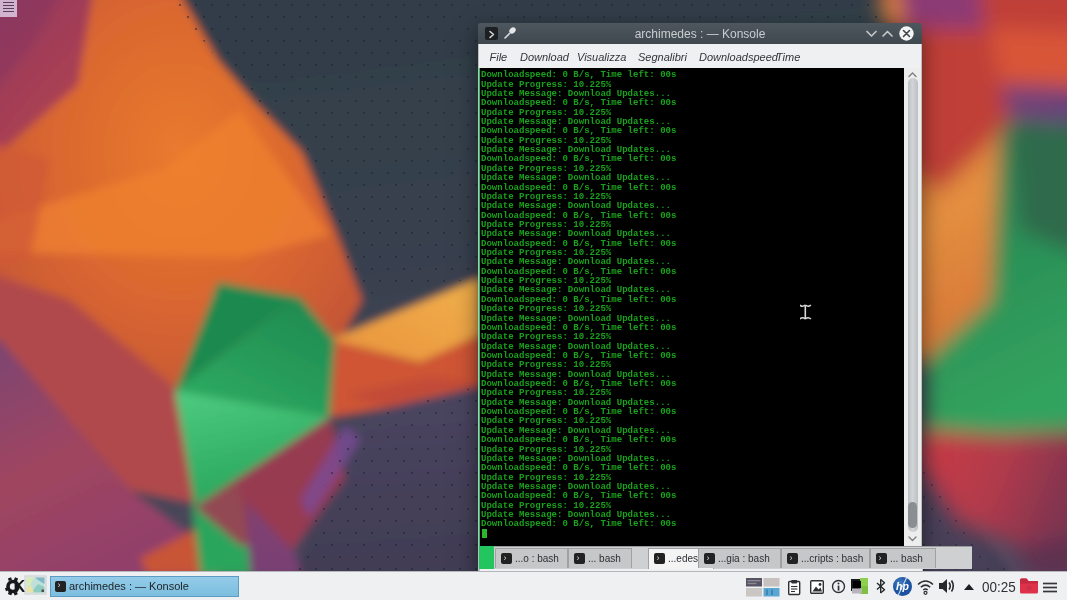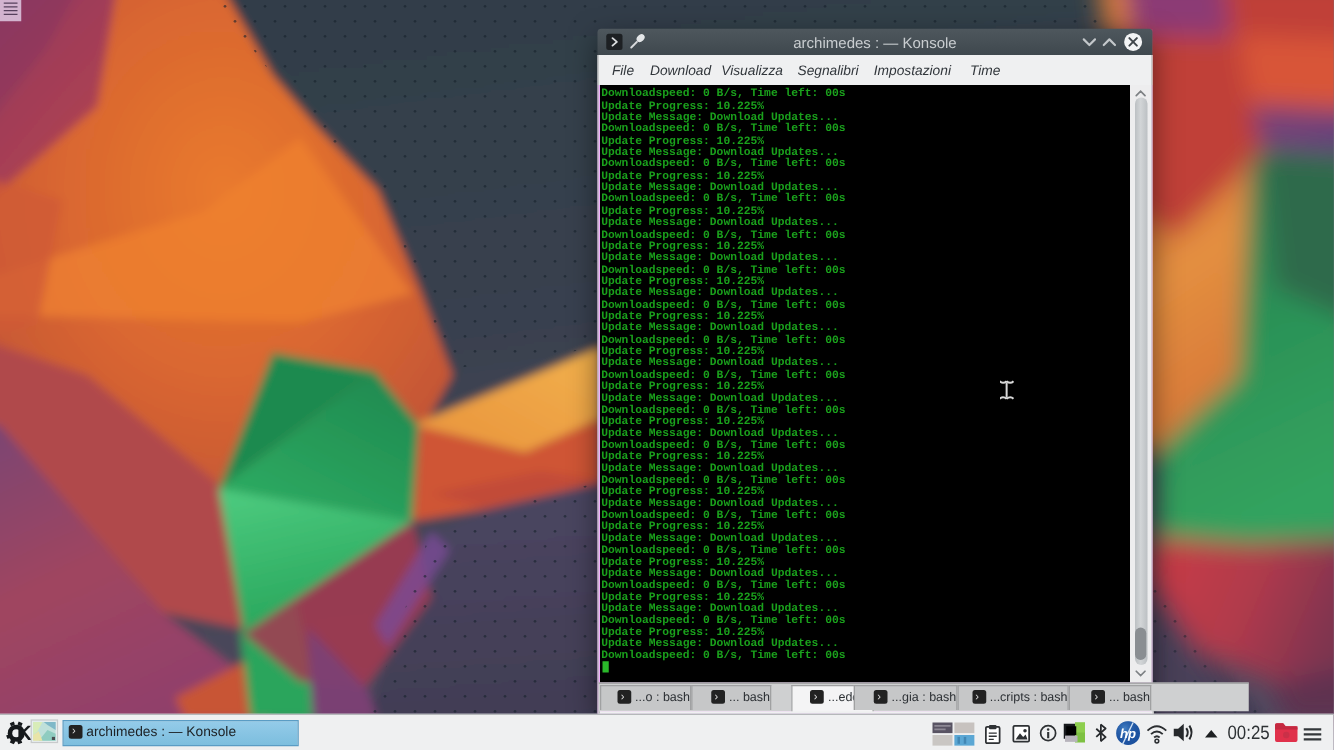--- a/index.html
+++ b/index.html
@@ -13,33 +13,33 @@
     border-radius:3px 3px 0 0;}
   #title{position:absolute;left:0;top:0;width:100%;height:21px;line-height:22px;
     text-align:center;color:#c9cdd0;font-size:12px;}
   #tbicon{position:absolute;left:7px;top:4px;width:13px;height:13px;background:#1d2023;
     border-radius:2px;}
   #menubar{position:absolute;left:0;top:21px;width:442px;height:24px;
     background:#eff0f1;border-left:1px solid #bdbebf;border-right:1px solid #bdbebf;
     color:#31363b;font-size:11px;font-style:italic;}
   .mi{position:absolute;top:6.5px;}
   #termwrap{position:absolute;left:0;top:45px;width:442px;height:503px;
-    border-left:1px solid #bdbebf;border-right:1px solid #bdbebf;background:#f0abfc;}
+    border-left:1px solid #bdbebf;border-right:1px solid #bdbebf;background:#22c55e;}
   #term{position:absolute;left:1px;top:0px;width:424px;height:478px;background:#000;overflow:hidden;}
   #termtext{position:absolute;left:1px;top:2.2px;
     font-family:"Liberation Mono",monospace;font-size:9.05px;line-height:9.365px;
     color:#1aa11c;white-space:pre;font-weight:bold;}
   #cursor{position:absolute;left:1.5px;top:461.3px;width:5.8px;height:8.4px;background:#2ab82a;}
   
   #sbar{position:absolute;left:425px;top:0;width:17px;height:478px;background:#ededee;}
   #sgroove{position:absolute;left:3.5px;top:10px;width:10px;height:454px;background:linear-gradient(90deg,#bcc0c3,#d2d5d7 45%,#bcc0c3);border-radius:5px;}
   #sthumb{position:absolute;left:4px;top:434px;width:9px;height:26px;background:#8a8e92;border-radius:4.5px;}
   
-  #tabbar{position:absolute;left:0;top:478px;width:520px;height:23px;background:#cfd0d1;
-    border-top:1px solid #9a9b9c;box-sizing:border-box;text-align:right;}
+  #tabbar{position:absolute;left:15px;top:478px;width:478px;height:23px;background:#cfd0d1;
+    border-top:1px solid #9a9b9c;box-sizing:border-box;}
   .tab{position:absolute;top:1px;height:19px;background:#c6c7c8;
     border:1px solid #a0a1a2;border-bottom:none;font-size:10px;color:#2c3034;
     line-height:19px;white-space:nowrap;overflow:hidden;}
   .tab.active{background:#f4f4f5;height:21px;margin-left:16px;}
   .ticon{display:inline-block;width:11px;height:11px;background:#222;border-radius:2px;
     margin:0 3px 0 5px;vertical-align:-2px;position:relative;}
   .ticon:after{content:"›";color:#ddd;font-size:9px;position:absolute;left:2.5px;top:-4.5px;}
   #winbottom{position:absolute;left:0;top:501px;width:442px;height:2px;background:#eff0f1;
     border-left:1px solid #bdbebf;border-right:1px solid #bdbebf;}
   
@@ -191,21 +191,21 @@
 
       <circle cx="428.5" cy="10.5" r="7.2" fill="#f3f4f5"></circle>
       <path d="M425.5 7.5 L431.5 13.5 M431.5 7.5 L425.5 13.5" stroke="#40464b" stroke-width="1.6" stroke-linecap="round"></path>
     </svg>
   </div>
   <div id="menubar">
     <span class="mi" style="left:10.5px">File</span>
     <span class="mi" style="left:41px">Download</span>
     <span class="mi" style="left:98px">Visualizza</span>
     <span class="mi" style="left:159px">Segnalibri</span>
-    <span class="mi" style="left:220px">Impostazioni</span>
+    <span class="mi" style="left:220px">Downloadspeed</span>
     <span class="mi" style="left:297px">Time</span>
   </div>
   <div id="termwrap">
     <div id="term">
       <div id="termtext">Downloadspeed: 0 B/s, Time left: 00s
 Update Progress: 10.225%
 Update Message: Download Updates...
 Downloadspeed: 0 B/s, Time left: 00s
 Update Progress: 10.225%
 Update Message: Download Updates...

